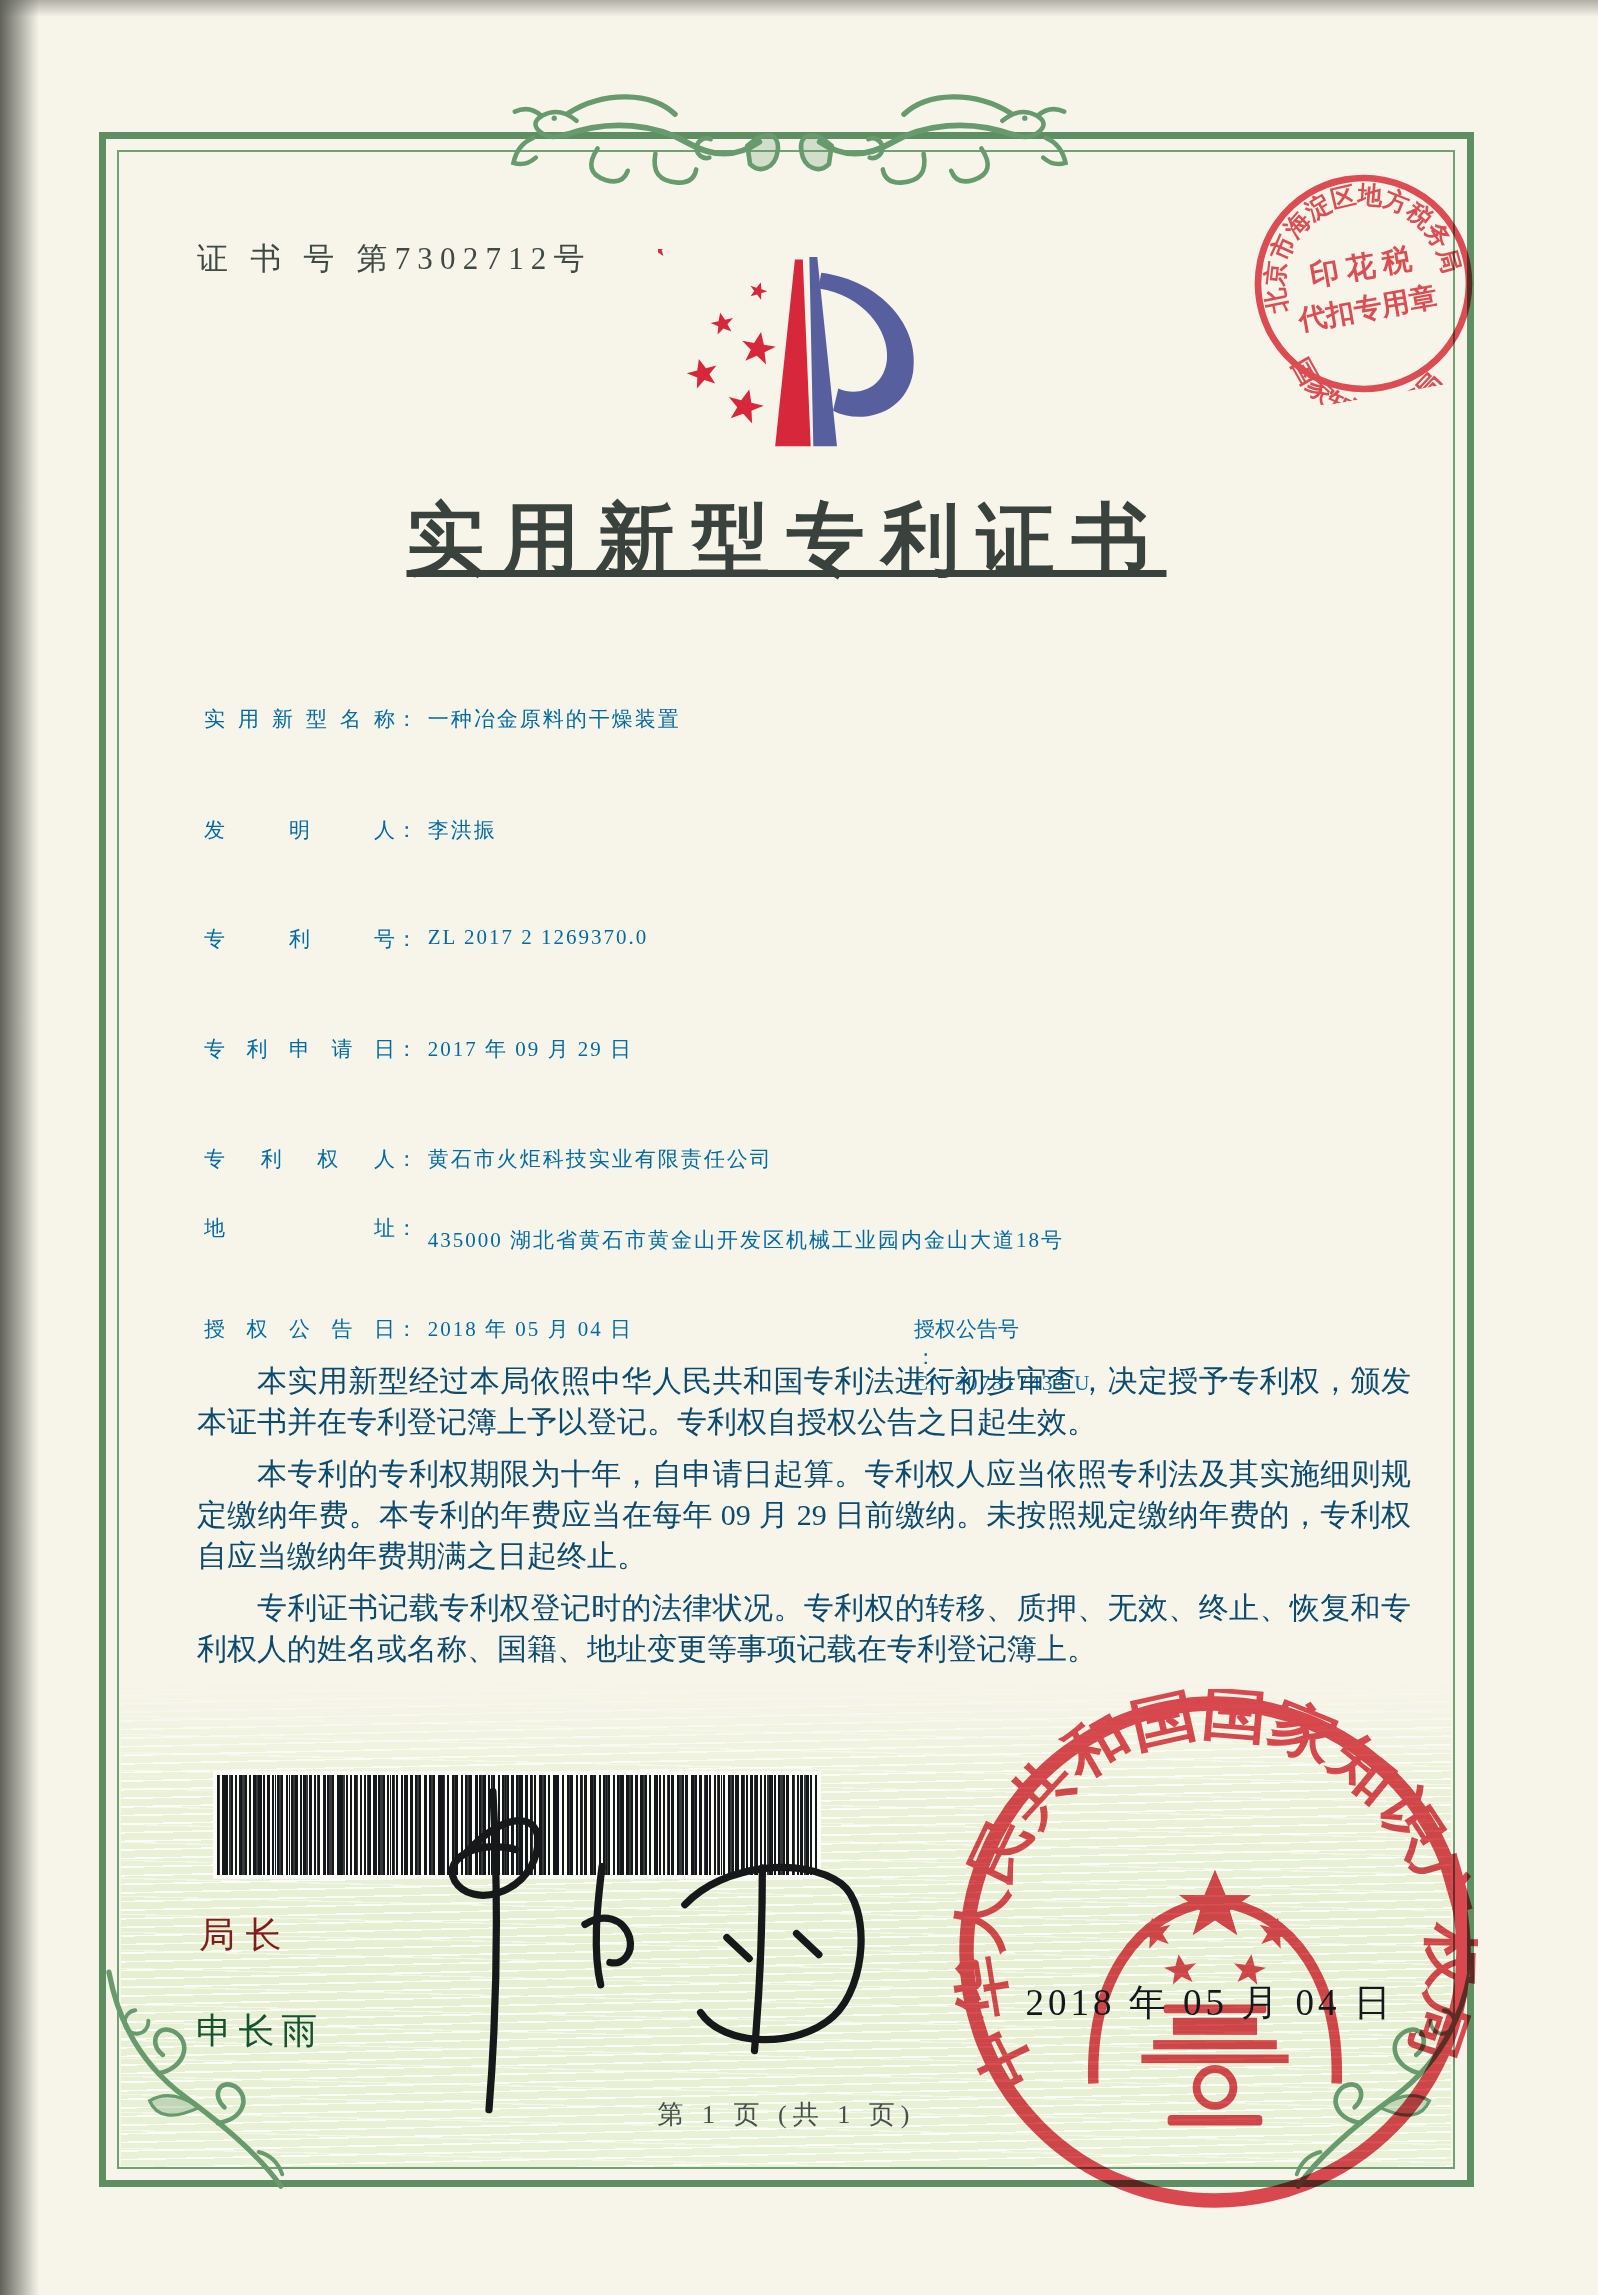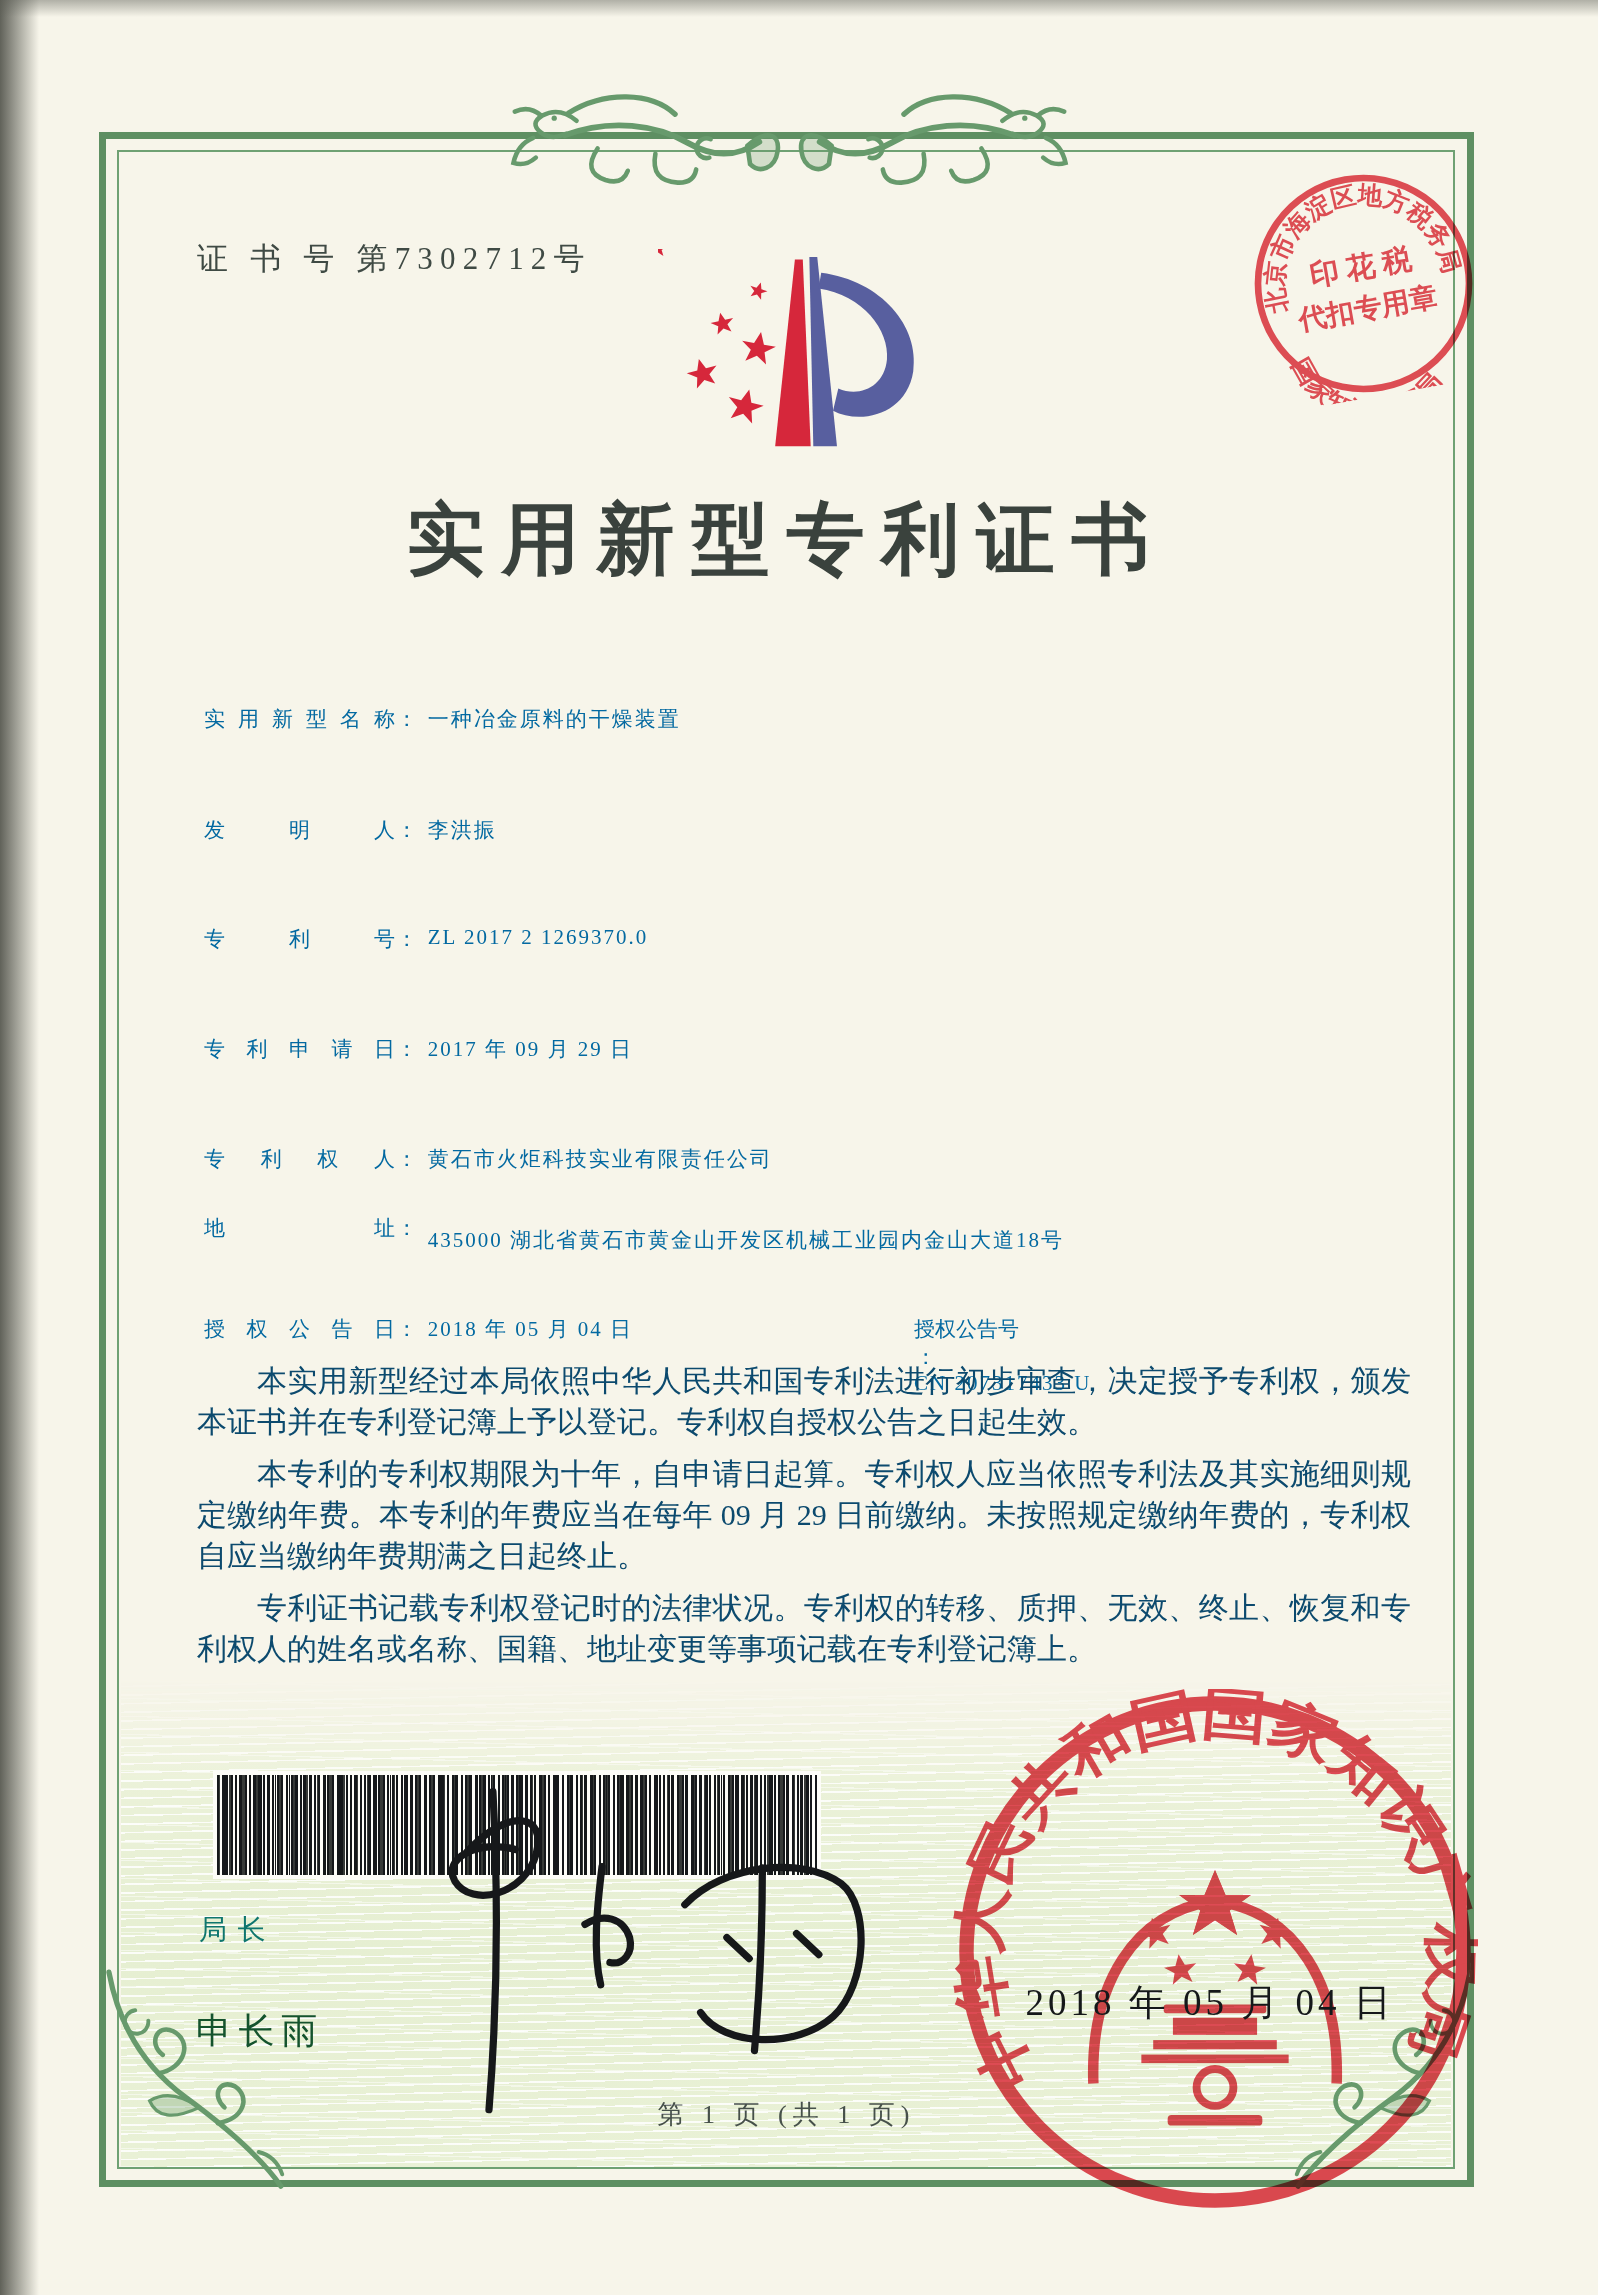--- a/index.html
+++ b/index.html
@@ -30,39 +30,39 @@
     position:absolute;left:121px;top:1679px;width:1330px;height:488px;z-index:1;
     background:
       repeating-linear-gradient(-1.2deg, rgba(255,255,255,.85) 0 1.6px, rgba(255,255,255,0) 1.6px 8.6px),
       repeating-linear-gradient(1.4deg, rgba(255,255,255,.5) 0 1.3px, rgba(255,255,255,0) 1.3px 18px),
       linear-gradient(180deg,#eef3dd, #e6efd2 55%, #e9f1d6);
     -webkit-mask-image:linear-gradient(180deg,transparent 0,#000 105px);
             mask-image:linear-gradient(180deg,transparent 0,#000 105px);
   }
   .cert-no{position:absolute;left:197px;top:238px;font-size:31px;letter-spacing:7.2px;color:#3f4a44;z-index:3;}
   .title{position:absolute;left:99px;top:488px;width:1375px;text-align:center;z-index:3;
-    font-size:78px;font-weight:700;letter-spacing:17px;color:#3a423d;}
+    font-size:78px;font-weight:700;letter-spacing:17px;color:#3a423d;text-decoration:underline;}
   .row{position:absolute;left:204px;z-index:3;font-size:21px;color:#0369a1;display:flex;}
   .flabel{display:inline-block;width:191px;text-align:justify;text-align-last:justify;flex:none;}
   .fcolon{flex:none;margin:0 10.5px 0 1.3px;}
   .fvalue{letter-spacing:2px;}
   .addr-val{width:835px;line-height:52px;letter-spacing:2px;}
   .grant-right{position:absolute;left:710px;top:0;display:flex;white-space:nowrap;flex-direction:column;}
   .grant-right .fcolon{margin:0 9.2px 0 1.3px;}
   .bodytext{position:absolute;left:197px;top:1360px;width:1214px;z-index:3;
     font-size:30px;line-height:41px;color:#0c4a6e;text-align:justify;}
   .bodytext p{margin:0 0 11.2px 0;text-indent:2em;}
   .barcode{position:absolute;left:217px;top:1775px;width:600px;height:100px;z-index:3;
     background-color:#fdfdf8;
     background-image:
       repeating-linear-gradient(90deg,#15181a 0 2px,transparent 2px 4.6px),
       repeating-linear-gradient(90deg,#15181a 0 1.3px,transparent 1.3px 7.2px),
       repeating-linear-gradient(90deg,rgba(20,24,22,.85) 0 3.3px,transparent 3.3px 12.5px);
     box-shadow:0 0 0 4px #fdfdf8;}
-  .officer-title{position:absolute;left:199px;top:1911px;font-size:28px;letter-spacing:10.5px;color:#0f766e;z-index:3;}
+  .officer-title{position:absolute;left:199px;top:1911px;font-size:36px;letter-spacing:10.5px;color:#7f1d1d;z-index:3;}
   .officer-name{position:absolute;left:196px;top:2007px;font-size:36px;letter-spacing:6.6px;color:#14532d;z-index:3;}
   .signature{position:absolute;left:368px;top:1768px;z-index:4;}
   .footer{position:absolute;left:99px;top:2097px;width:1375px;text-align:center;z-index:3;
     font-size:26px;letter-spacing:6px;color:#46504a;}
   .logo{position:absolute;left:658px;top:249px;z-index:3;}
   .tax-stamp{position:absolute;left:1250px;top:170px;z-index:6;transform:rotate(-10deg);
     mix-blend-mode:multiply;opacity:.93;}
   .big-seal{position:absolute;left:952px;top:1689px;z-index:5;mix-blend-mode:multiply;opacity:.95;}
   .seal-date{position:absolute;left:960px;top:1978px;width:500px;text-align:center;z-index:6;
     font-size:37px;letter-spacing:4px;color:#15181a;}

